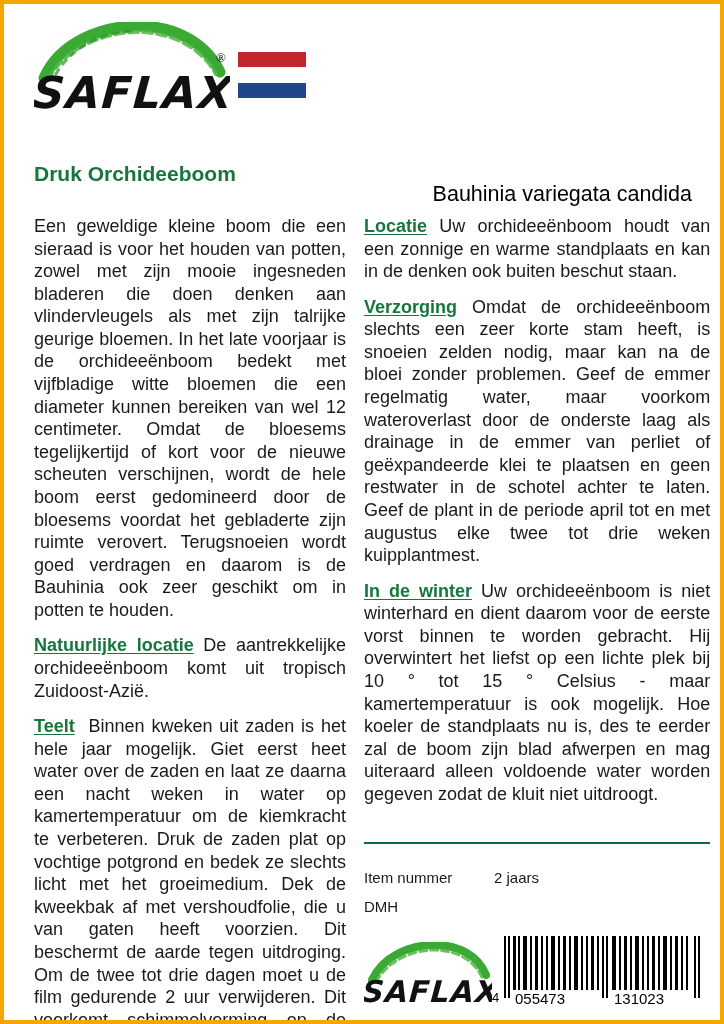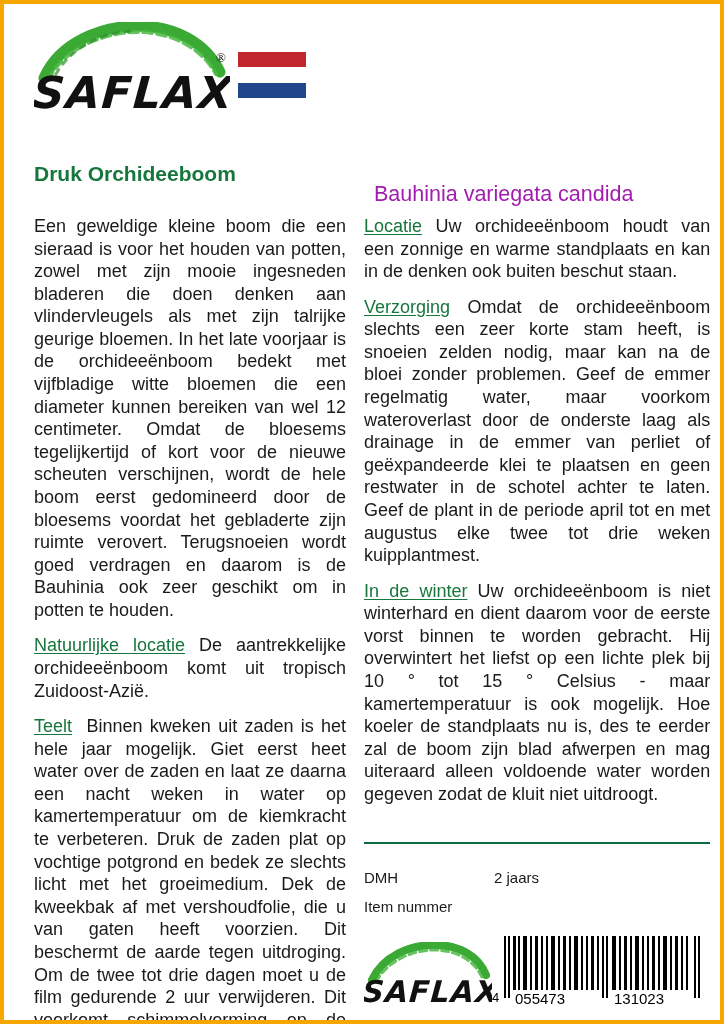--- a/index.html
+++ b/index.html
@@ -87,22 +87,23 @@
   .title-left {
     width: 340px;
     flex: 0 0 340px;
     font-size: 21px;
     font-weight: bold;
     color: #17763c;
     padding-top: 6px;
   }
   .title-right {
     flex: 1 1 auto;
+    text-align: right;
     font-size: 21.5px;
-    color: #a21caf;
+    color: #000000;
     padding-top: 26px;
     padding-right: 2px;
   }
 
   
   .columns {
     display: flex;
     flex: 1 1 auto;
     margin-top: 8px;
     min-height: 0;
@@ -125,21 +126,21 @@
     font-size: 18px;
     line-height: 1.255;
     color: #1a1a1a;
     text-align: justify;
     text-justify: inter-word;
     hyphens: manual;
   }
   p.body:last-child { margin-bottom: 0; }
 
   .lead {
-    font-weight: normal;
+    font-weight: bold;
     color: #17763c;
     text-decoration: underline;
     text-underline-offset: 2px;
     margin-top: 18px;
   }
 
   
   .right-text { flex: 1 1 auto; }
 
   .rule {
@@ -257,22 +258,22 @@
           <p class="body">
             <span class="lead">In de winter</span><span> </span><span>Uw orchideeënboom is niet winterhard en dient daarom voor de eerste vorst binnen te worden gebracht. Hij overwintert het liefst op een lichte plek bij 10 ° tot 15 ° Celsius - maar kamertemperatuur is ook mogelijk. Hoe koeler de standplaats nu is, des te eerder zal de boom zijn blad afwerpen en mag uiteraard alleen voldoende water worden gegeven zodat de kluit niet uitdroogt.</span>
           </p>
         </div>
 
         <hr class="rule">
 
         <div class="footer">
           <div class="meta">
             <div class="labels">
+              <div class="row">Item nummer</div>
               <div class="row">DMH</div>
-              <div class="row">Item nummer</div>
             </div>
             <div class="values">
               <div class="row">2 jaars</div>
             </div>
           </div>
 
           <div class="footer-bottom">
             <div class="logo-small">
               <svg width="128" height="66" viewBox="0 0 128 66">
                 <path d="M8 38 C 19 14, 46 3, 70 3 C 94 3, 114 13, 122 33" fill="none" stroke="#3aaa35" stroke-width="8" stroke-linecap="round"></path>

